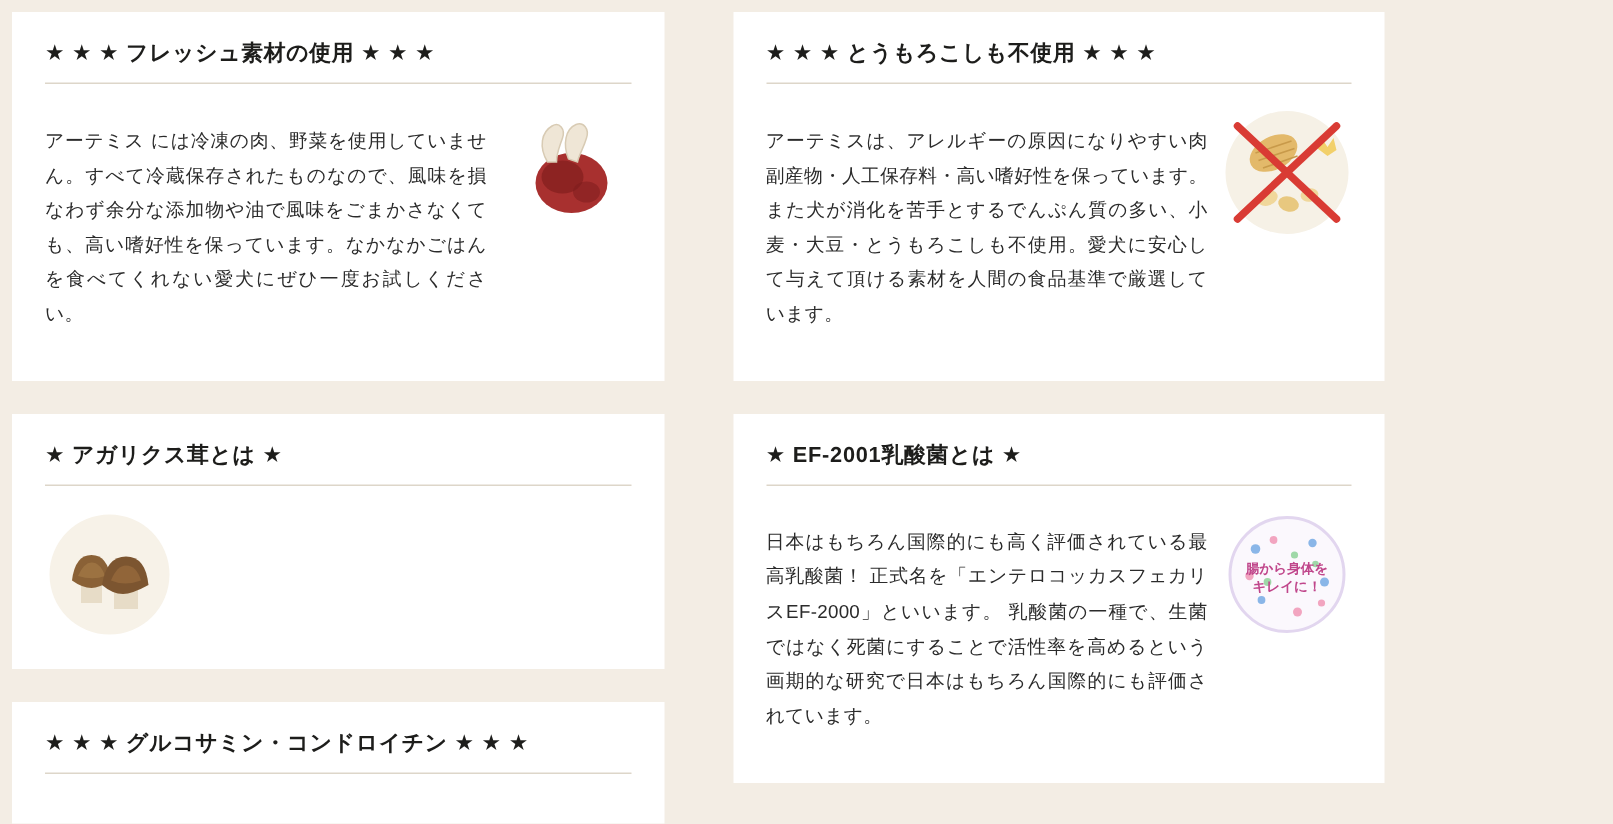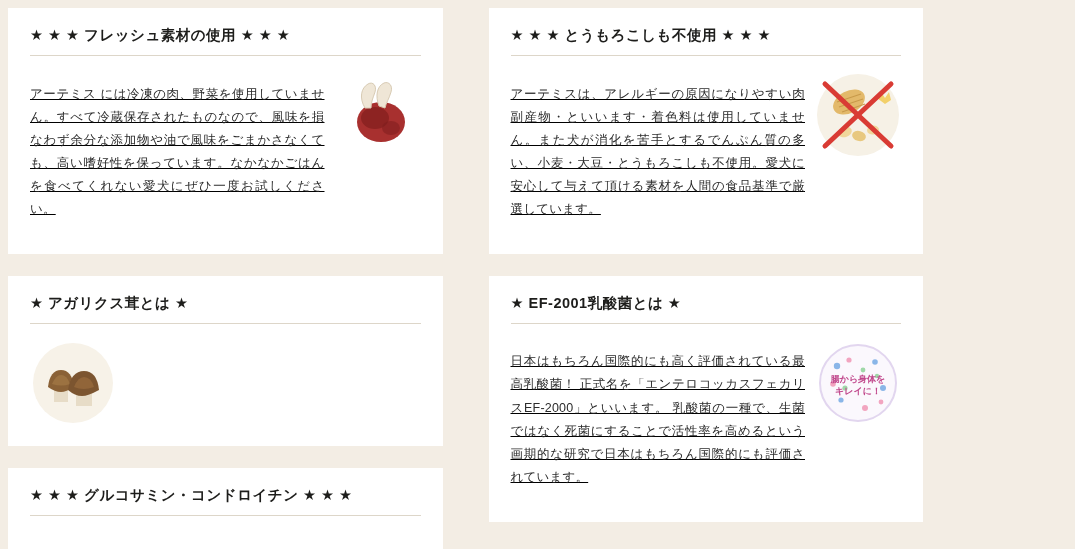--- a/index.html
+++ b/index.html
@@ -45,21 +45,20 @@
     letter-spacing: 0.5px;
     padding-bottom: 10px;
     border-bottom: 1px solid #ddd6c9;
     margin: 0 0 14px 0;
     white-space: nowrap;
   }
   .card-body {
     display: flex;
     gap: 10px;
     align-items: flex-start;
-    text-decoration: underline;
   }
   .card-text {
     font-size: 12.5px;
     line-height: 1.85;
     color: #2b2b2b;
     text-align: justify;
     flex: 1 1 auto;
     letter-spacing: 0.2px;
   }
   .card-figure {
@@ -125,21 +124,21 @@
 
       </div>
 
     </div>
 
     <div class="col">
 
       <div class="card card-ingr">
         <h3 class="card-title">★ ★ ★ とうもろこしも不使用 ★ ★ ★</h3>
         <div class="card-body">
-          <p class="card-text">アーテミスは、アレルギーの原因になりやすい肉副産物・といいます・着色料は使用していません。また犬が消化を苦手とするでんぷん質の多い、小麦・大豆・とうもろこしも不使用。愛犬に安心して与えて頂ける素材を人間の食品基準で厳選しています。</p>
+          <p class="card-text">アーテミスは、アレルギーの原因になりやすい肉副産物・人工保存料・高い嗜好性を保っています。また犬が消化を苦手とするでんぷん質の多い、小麦・大豆・とうもろこしも不使用。愛犬に安心して与えて頂ける素材を人間の食品基準で厳選しています。</p>
           <div class="card-figure">
             <svg class="fig-svg" viewBox="0 0 86 86" xmlns="http://www.w3.org/2000/svg" aria-hidden="true">
               <circle cx="43" cy="43" r="41" fill="#f6f1e6"></circle>
               <ellipse cx="34" cy="30" rx="17" ry="11" fill="#e3b96a" transform="rotate(-28 34 30)"></ellipse>
               <g stroke="#c89a4a" stroke-width="1.1">
                 <line x1="22" y1="30" x2="46" y2="22"></line>
                 <line x1="24" y1="35" x2="48" y2="27"></line>
                 <line x1="27" y1="40" x2="50" y2="32"></line>
               </g>
               <ellipse cx="30" cy="60" rx="7" ry="5" fill="#f0d79b" transform="rotate(-20 30 60)"></ellipse>

